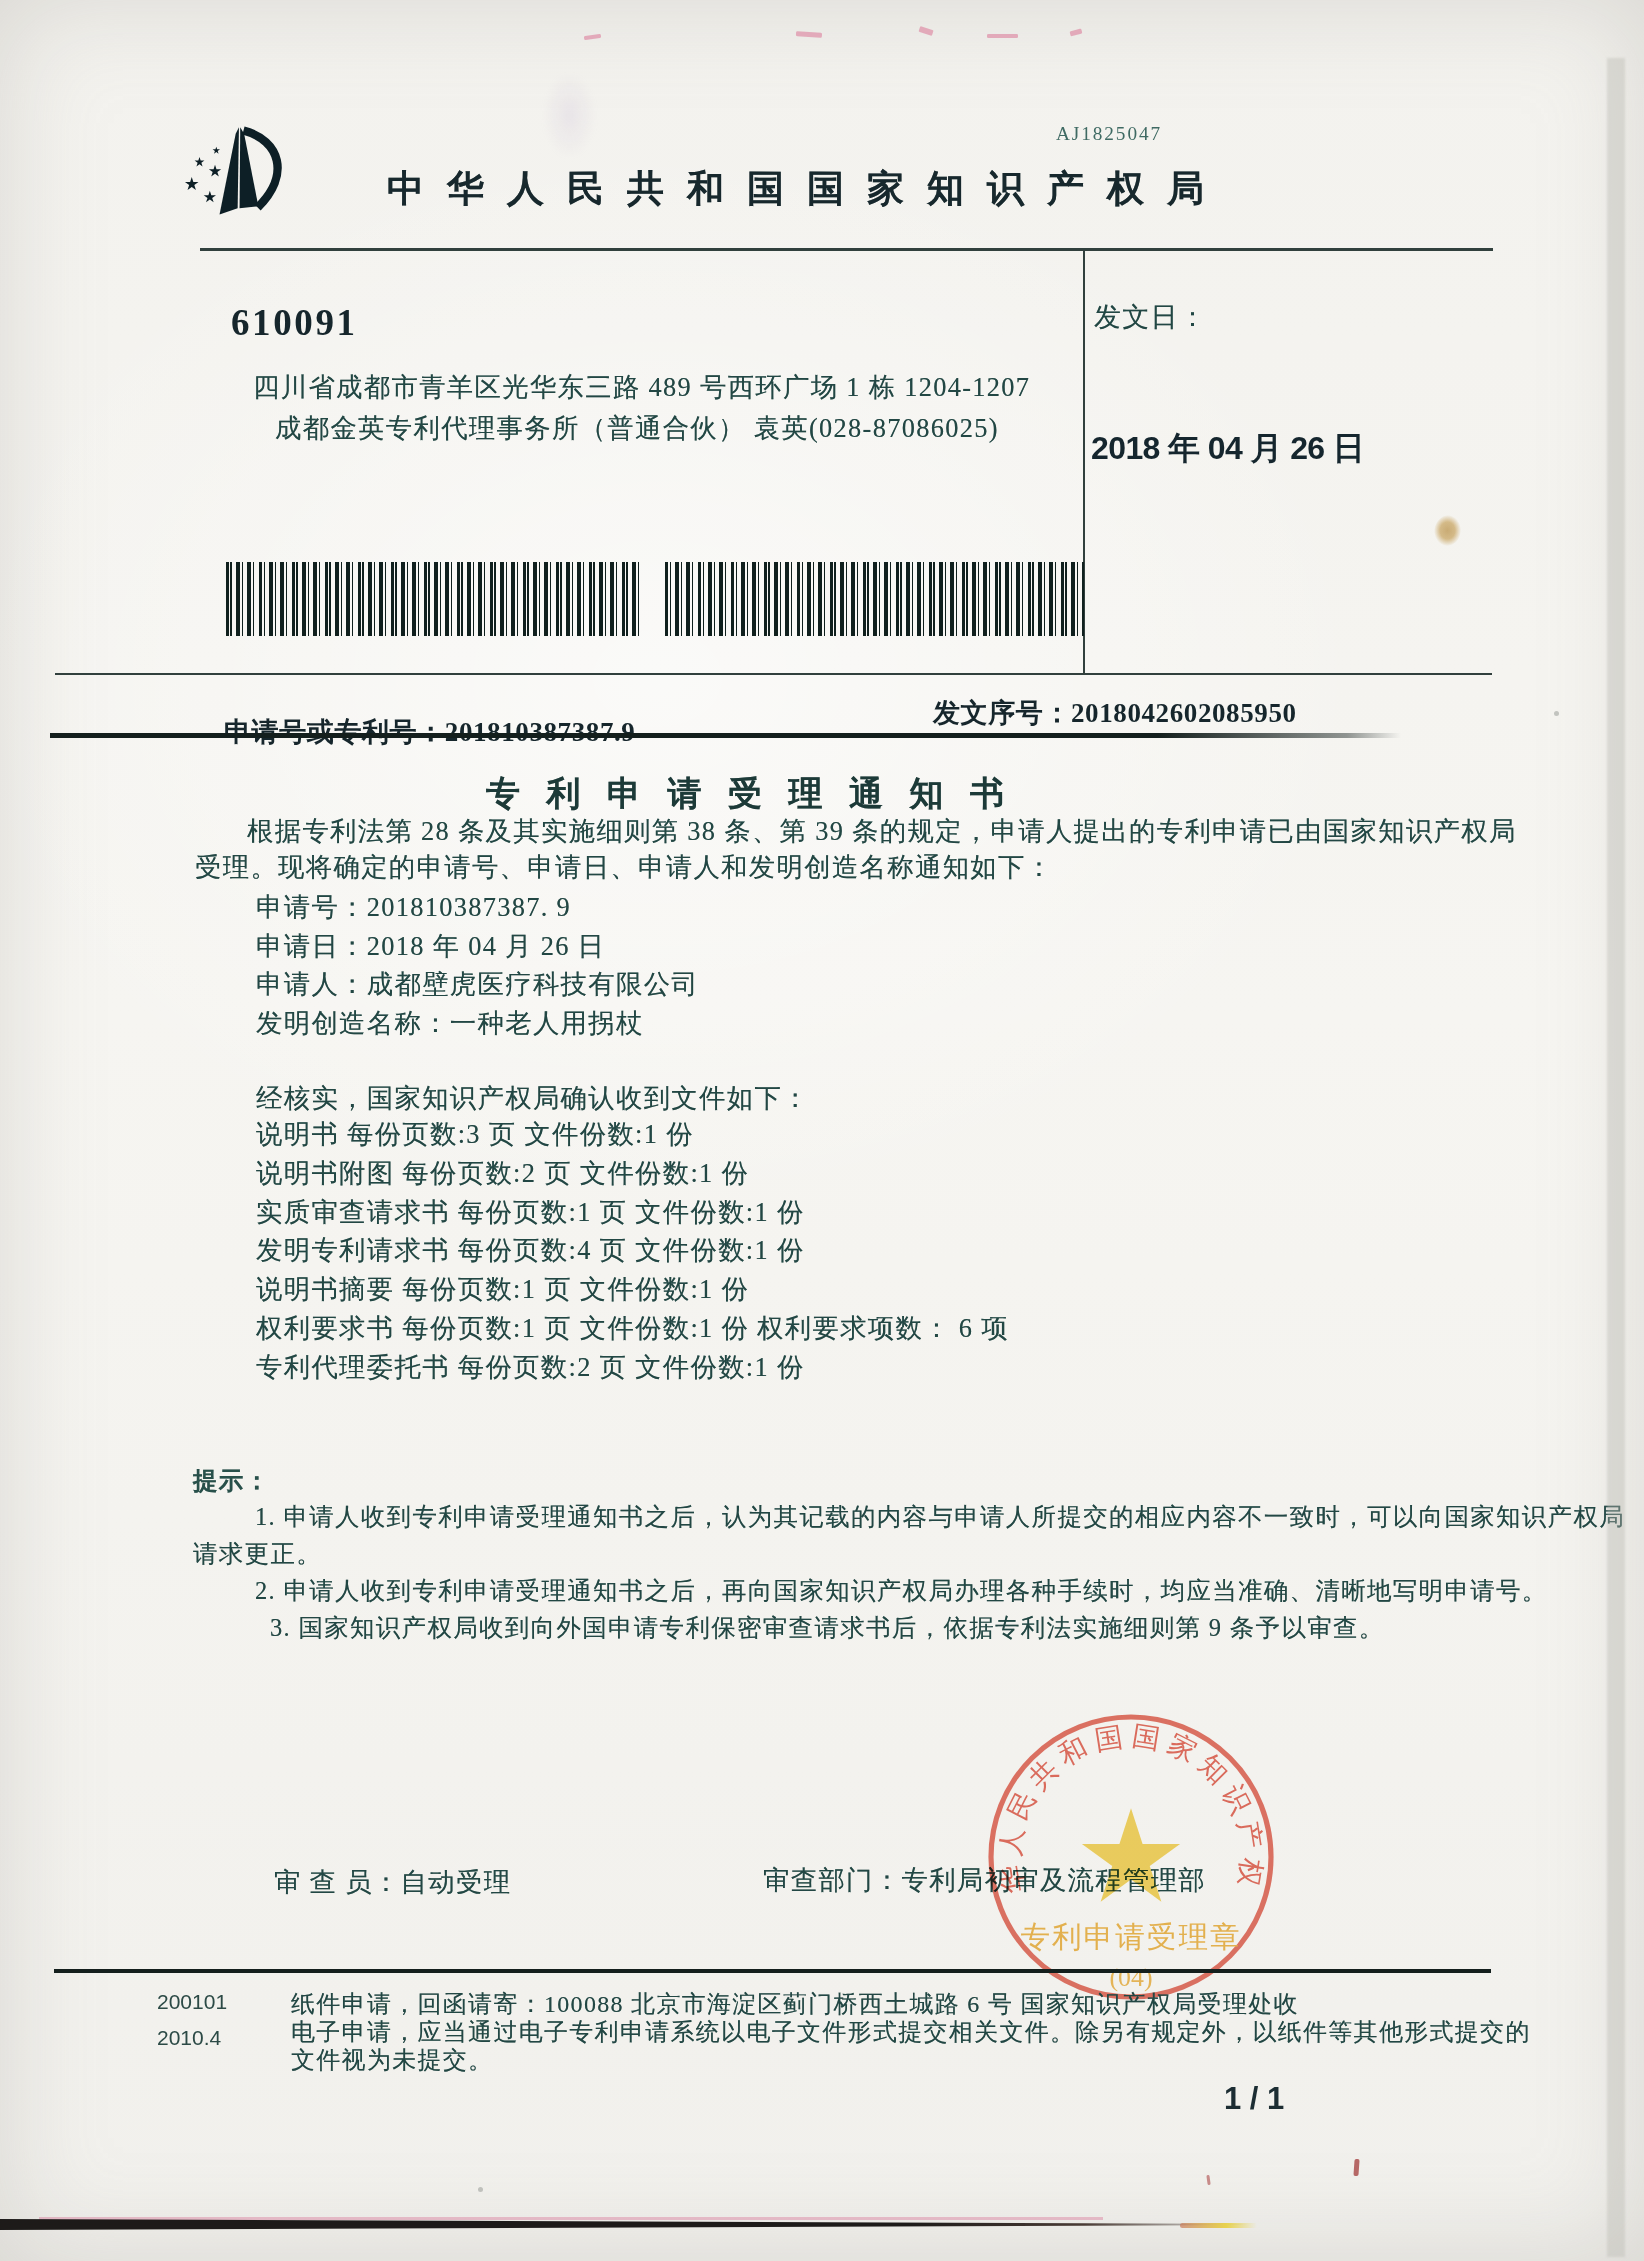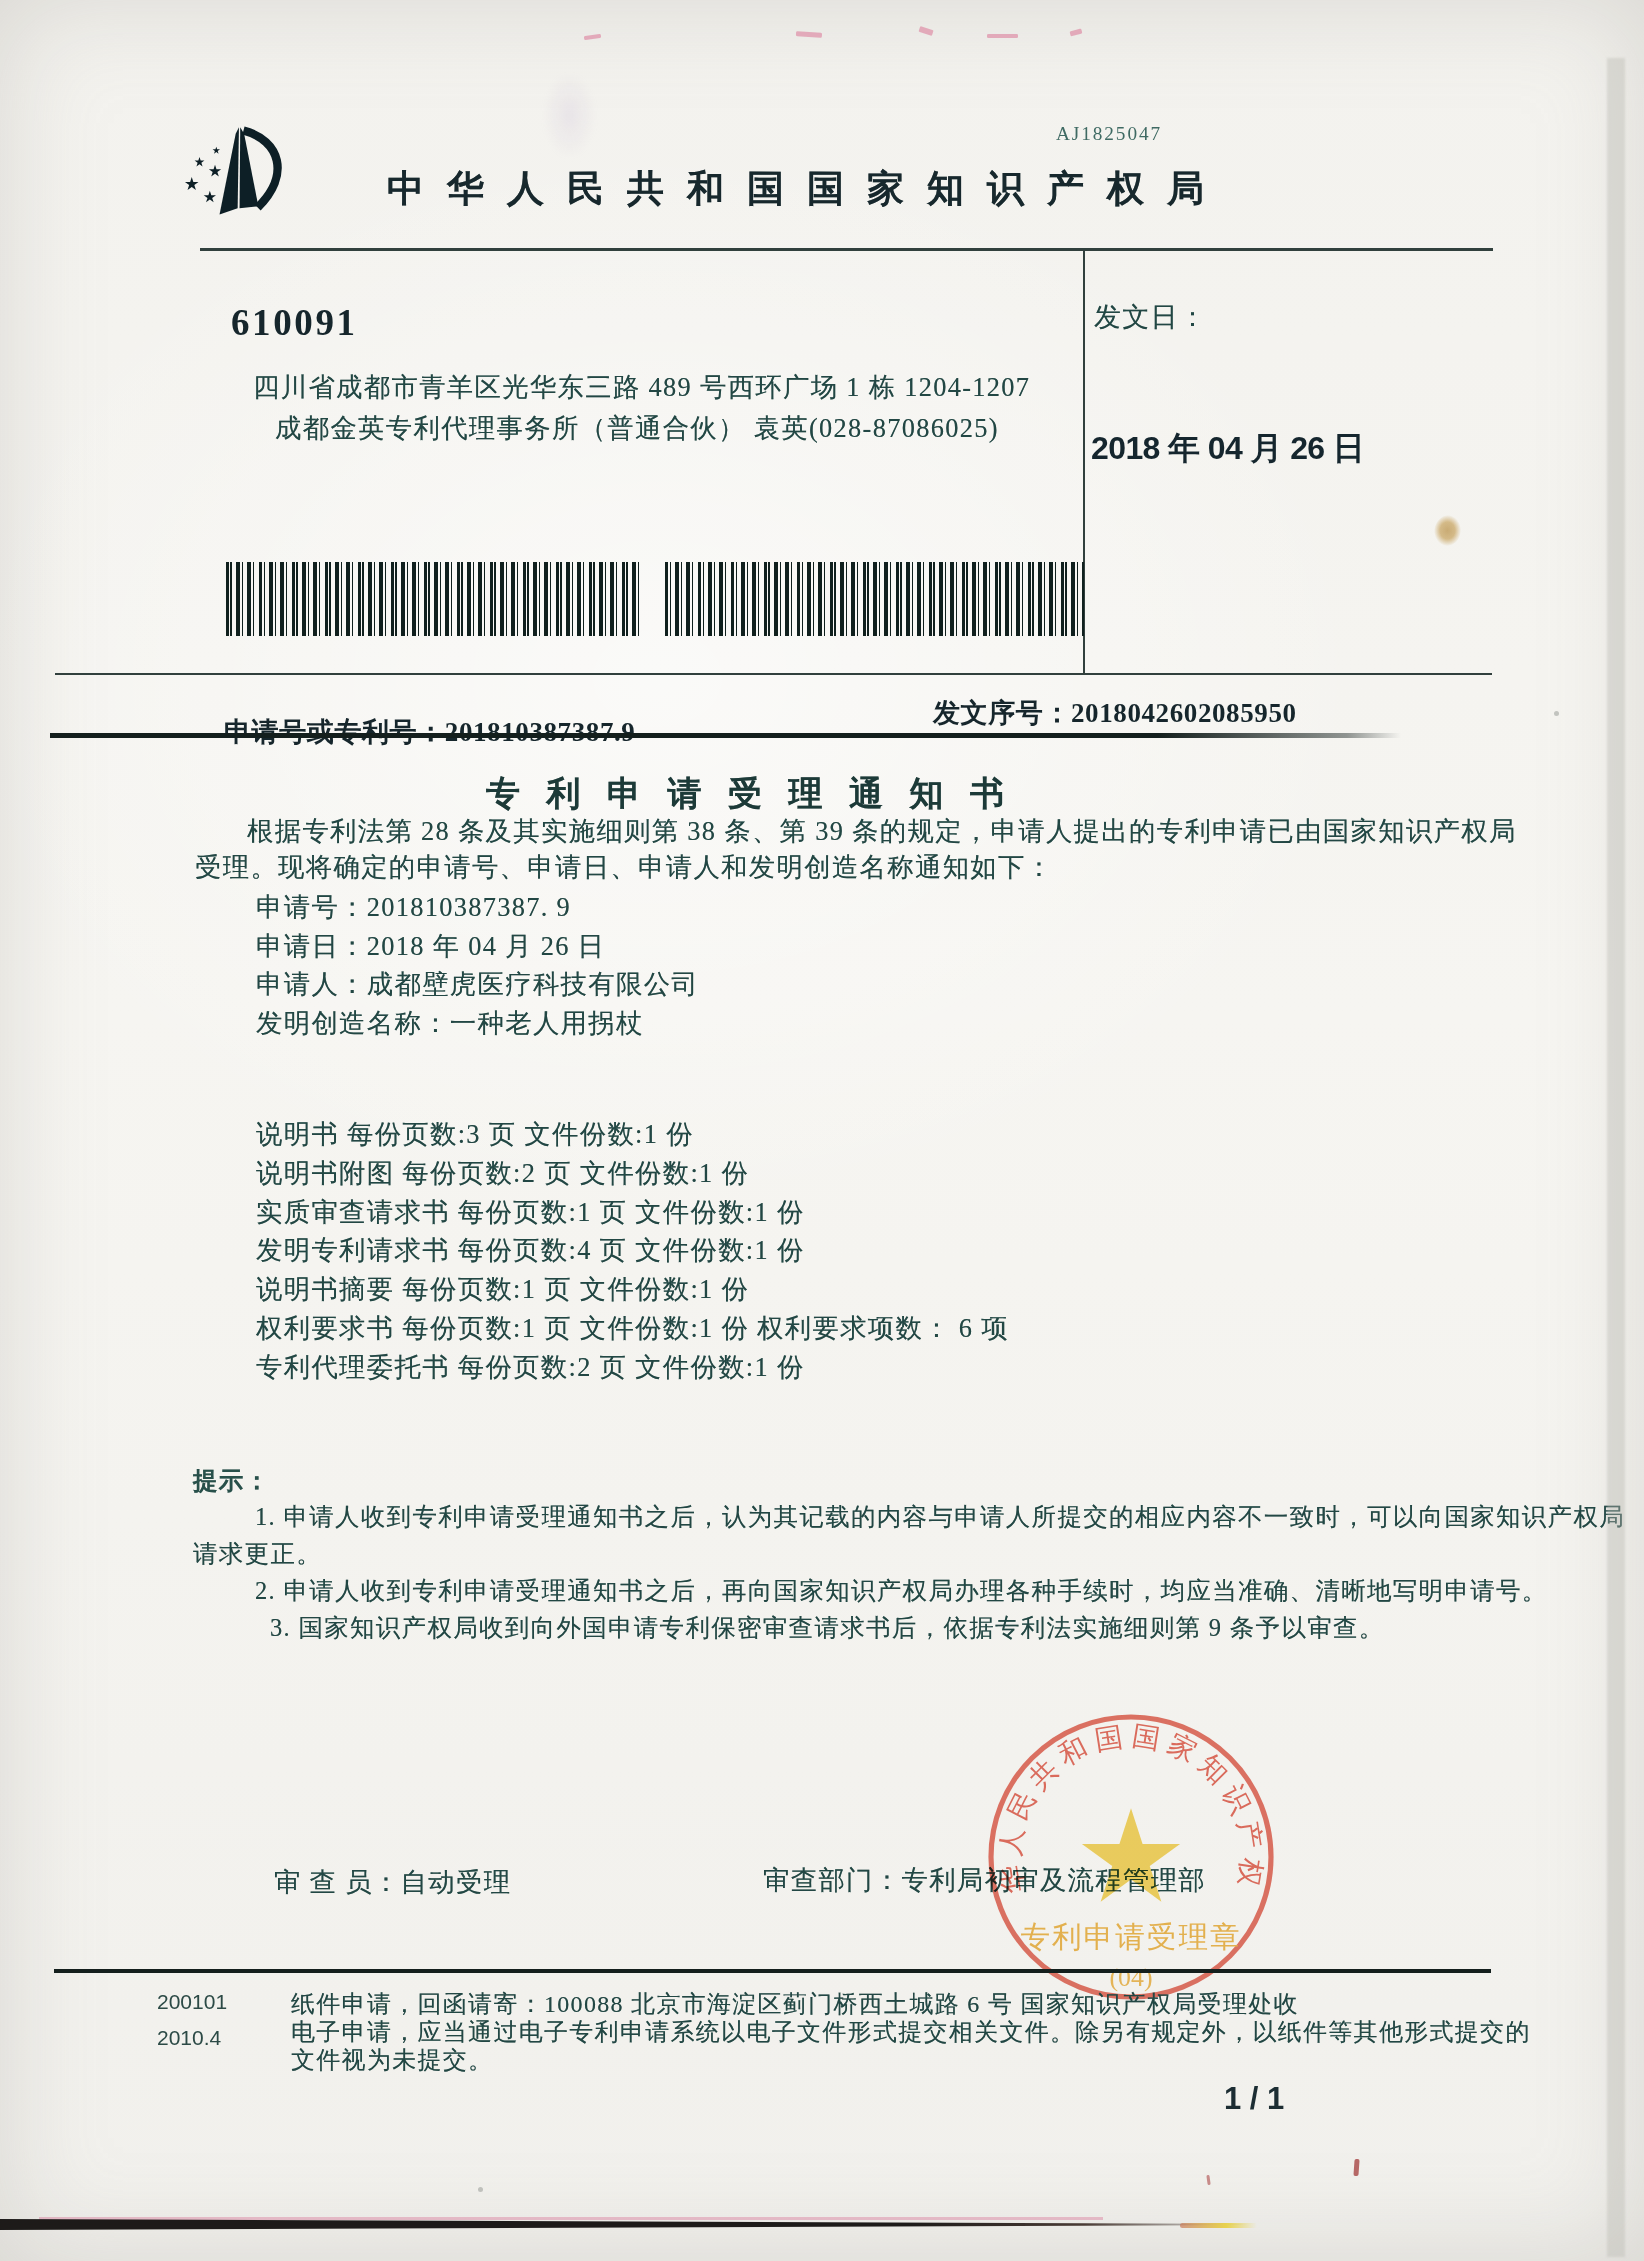--- a/index.html
+++ b/index.html
@@ -107,20 +107,21 @@
   <div class="abs notice-title" style="left:486px;top:771px;">专 利 申 请 受 理 通 知 书</div>
 
   <div class="abs t" style="left:247px;top:814px;">根据专利法第 28 条及其实施细则第 38 条、第 39 条的规定，申请人提出的专利申请已由国家知识产权局</div>
   <div class="abs t" style="left:195px;top:850px;">受理。现将确定的申请号、申请日、申请人和发明创造名称通知如下：</div>
 
   <div class="abs t" style="left:256px;top:890px;">申请号：201810387387. 9</div>
   <div class="abs t" style="left:256px;top:929px;">申请日：2018 年 04 月 26 日</div>
   <div class="abs t" style="left:256px;top:967px;">申请人：成都壁虎医疗科技有限公司</div>
   <div class="abs t" style="left:256px;top:1006px;">发明创造名称：一种老人用拐杖</div>
 
+  <div class="abs t" style="left:256px;top:1081px;">经核实，国家知识产权局确认收到文件如下：</div>
   <div class="abs t" style="left:256px;top:1117px;">说明书 每份页数:3 页 文件份数:1 份</div>
   <div class="abs t" style="left:256px;top:1156px;">说明书附图 每份页数:2 页 文件份数:1 份</div>
   <div class="abs t" style="left:256px;top:1195px;">实质审查请求书 每份页数:1 页 文件份数:1 份</div>
   <div class="abs t" style="left:256px;top:1233px;">发明专利请求书 每份页数:4 页 文件份数:1 份</div>
   <div class="abs t" style="left:256px;top:1272px;">说明书摘要 每份页数:1 页 文件份数:1 份</div>
   <div class="abs t" style="left:256px;top:1311px;">权利要求书 每份页数:1 页 文件份数:1 份 权利要求项数：  6 项</div>
   <div class="abs t" style="left:256px;top:1350px;">专利代理委托书 每份页数:2 页 文件份数:1 份</div>
 
   <div class="abs t small b" style="left:193px;top:1464px;color:#28504a;">提示：</div>
   <div class="abs t small" style="left:255px;top:1500px;">1. 申请人收到专利申请受理通知书之后，认为其记载的内容与申请人所提交的相应内容不一致时，可以向国家知识产权局</div>

